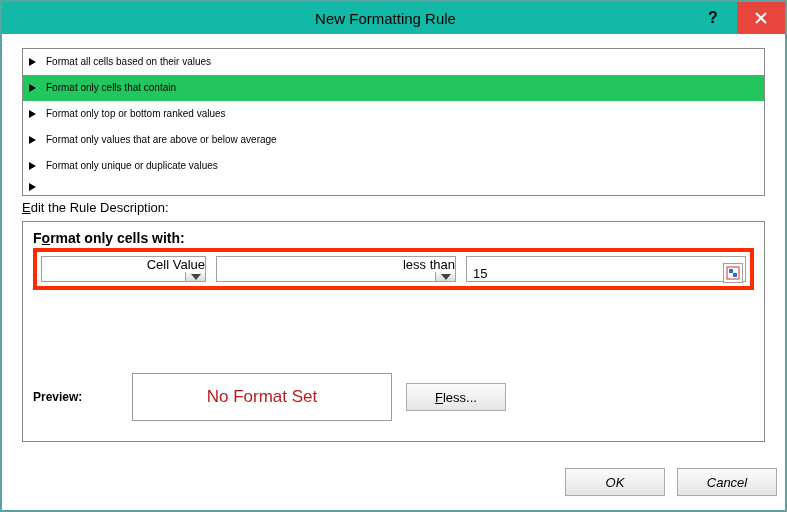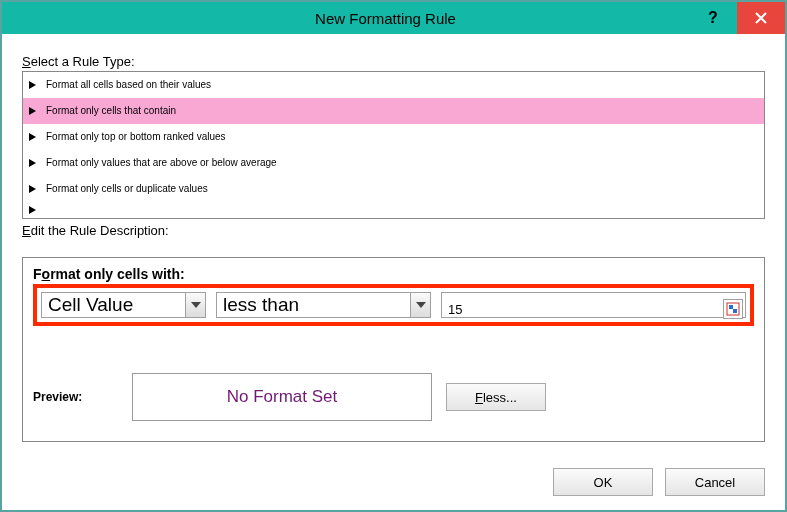--- a/index.html
+++ b/index.html
@@ -70,33 +70,33 @@
   }
   .rule-item {
     padding: 4px 6px 4px 4px;
     display: flex;
     align-items: center;
     gap: 6px;
     font-size: 10px;
     line-height: 18px;
   }
   .rule-item.selected {
-    background: #f9a8d4;
+    background: #22c55e;
   }
   .tri {
     display: inline-block;
     width: 0; height: 0;
     border-top: 4px solid transparent;
     border-bottom: 4px solid transparent;
     border-left: 7px solid #000;
     margin: 0 4px 0 2px;
   }
   .desc-panel {
     border: 1px solid #888;
-    margin-top: 17px;
+    margin-top: 4px;
     padding: 8px 10px 14px 10px;
     flex: 1;
     display: flex;
     flex-direction: column;
   }
   .bold-label {
     font-weight: bold;
     font-size: 14px;
     margin-bottom: 2px;
   }
@@ -107,38 +107,39 @@
     display: flex;
     gap: 10px;
     align-items: center;
     margin-bottom: 28px;
   }
   .combo {
     border: 1px solid #a0a0a0;
     background: #fff;
     height: 26px;
     display: flex;
-    align-items: center;
+    align-items: flex-end;
     padding: 0 0 0 6px;
-    font-size: 19px;
+    font-size: 13px;
     position: relative;
+    flex-direction: column;
   }
   .combo .arrow {
     width: 20px;
     height: 100%;
     border-left: 1px solid #a0a0a0;
     display: flex;
     align-items: center;
     justify-content: center;
     margin-left: auto;
     background: linear-gradient(#fafafa,#dcdcdc);
   }
   .combo .arrow svg { display:block }
   .combo1 { width: 165px; }
-  .combo2 { width: 215px; }
+  .combo2 { width: 240px; }
   .refedit {
     border: 1px solid #a0a0a0;
     height: 26px;
     flex: 1;
     display: flex;
     align-items: center;
     padding: 8px 2px 0 6px;
     font-size: 13px;
     background: #fff;
   }
@@ -160,86 +161,86 @@
     margin-bottom: 6px;
   }
   .preview-label {
     font-weight: bold;
     font-size: 12px;
     width: 85px;
   }
   .preview-box {
     border: 1px solid #999;
     height: 48px;
-    width: 300px;
+    width: 260px;
     display: flex;
     align-items: center;
     justify-content: center;
     font-size: 17px;
-    color: #701a75;
+    color: #b91c1c;
   }
   .btn-std {
     border: 1px solid #a9a9a9;
     background: linear-gradient(#fbfbfb,#e5e5e5);
     height: 28px;
     min-width: 100px;
     padding: 0 16px;
     font-size: 13px;
     display: inline-flex;
     align-items: center;
     justify-content: center;
   }
   .btn-std .ul { text-decoration: underline; }
   .footer {
     display: flex;
     justify-content: flex-end;
     gap: 12px;
-    padding: 10px 20px 14px 0;
+    padding: 10px 8px 14px 0;
+    font-style: italic;
   }
 </style>
 </head>
 <body>
 
 <div class="window">
   <div class="titlebar">
     <div class="title">New Formatting Rule</div>
     <div class="buttons">
       <div class="btn">?</div>
       <div class="btn close">
         <svg width="12" height="12" viewBox="0 0 12 12">
             <path d="M1 1 L11 11 M11 1 L1 11" stroke="#fff" stroke-width="2"></path>
           </svg>
       </div>
     </div>
   </div>
 
   <div class="content">
 
-    <div class="section-label"><span class="ul">S</span><span>elect a Rule Type:</span></div>
 
     <div class="rule-list">
       <div class="rule-item">
           <span class="tri"></span>
           <span>Format all cells based on their values</span>
         </div>
       <div class="rule-item selected">
           <span class="tri"></span>
           <span>Format only cells that contain</span>
         </div>
       <div class="rule-item">
           <span class="tri"></span>
           <span>Format only top or bottom ranked values</span>
         </div>
       <div class="rule-item">
           <span class="tri"></span>
           <span>Format only values that are above or below average</span>
         </div>
       <div class="rule-item">
           <span class="tri"></span>
-          <span>Format only cells or duplicate values</span>
+          <span>Format only unique or duplicate values</span>
         </div>
       <div class="rule-item">
           <span class="tri"></span>
         </div>
     </div>
 
     <div class="section-label" style="margin-top:4px"><span class="ul">E</span><span>dit the Rule Description:</span></div>
 
     <div class="desc-panel">
       <div class="bold-label">F<span class="ul">o</span>rmat only cells with:</div>

